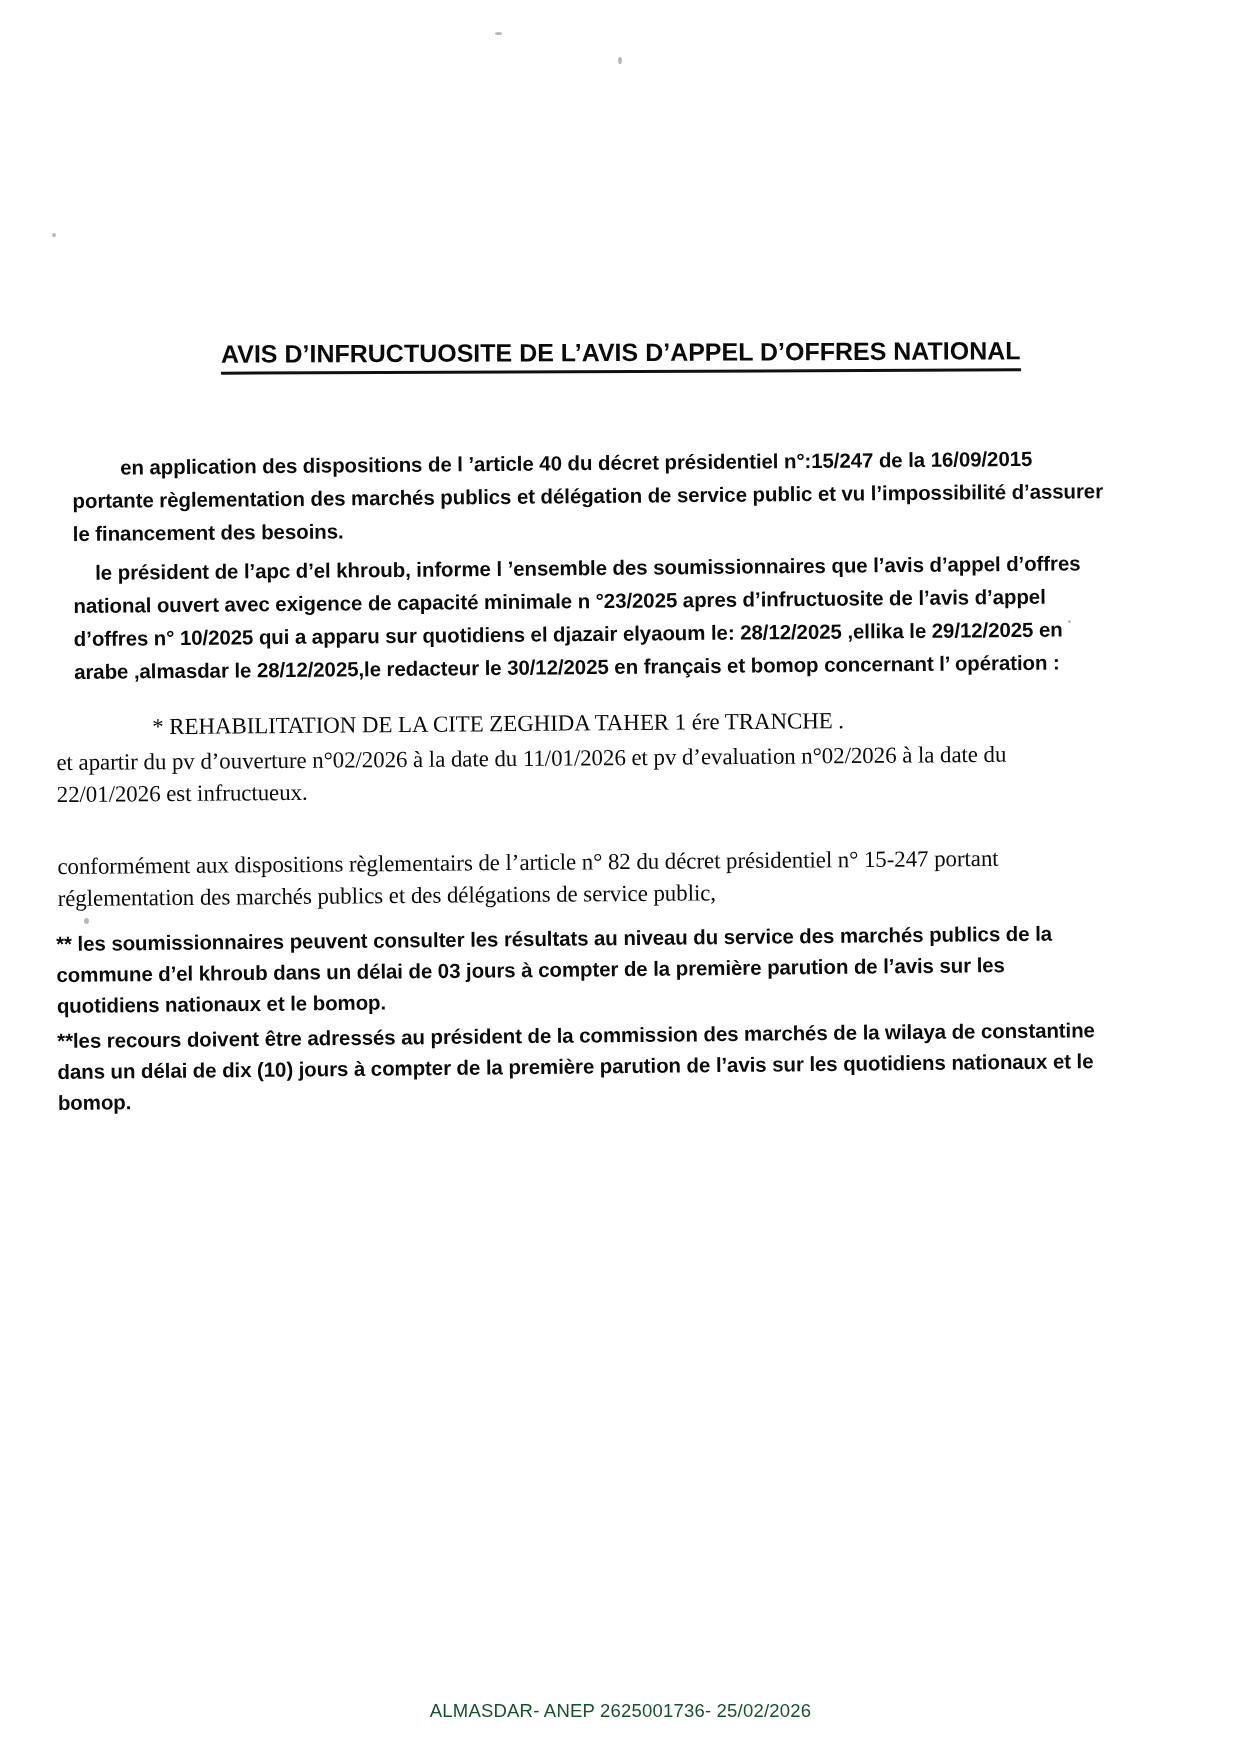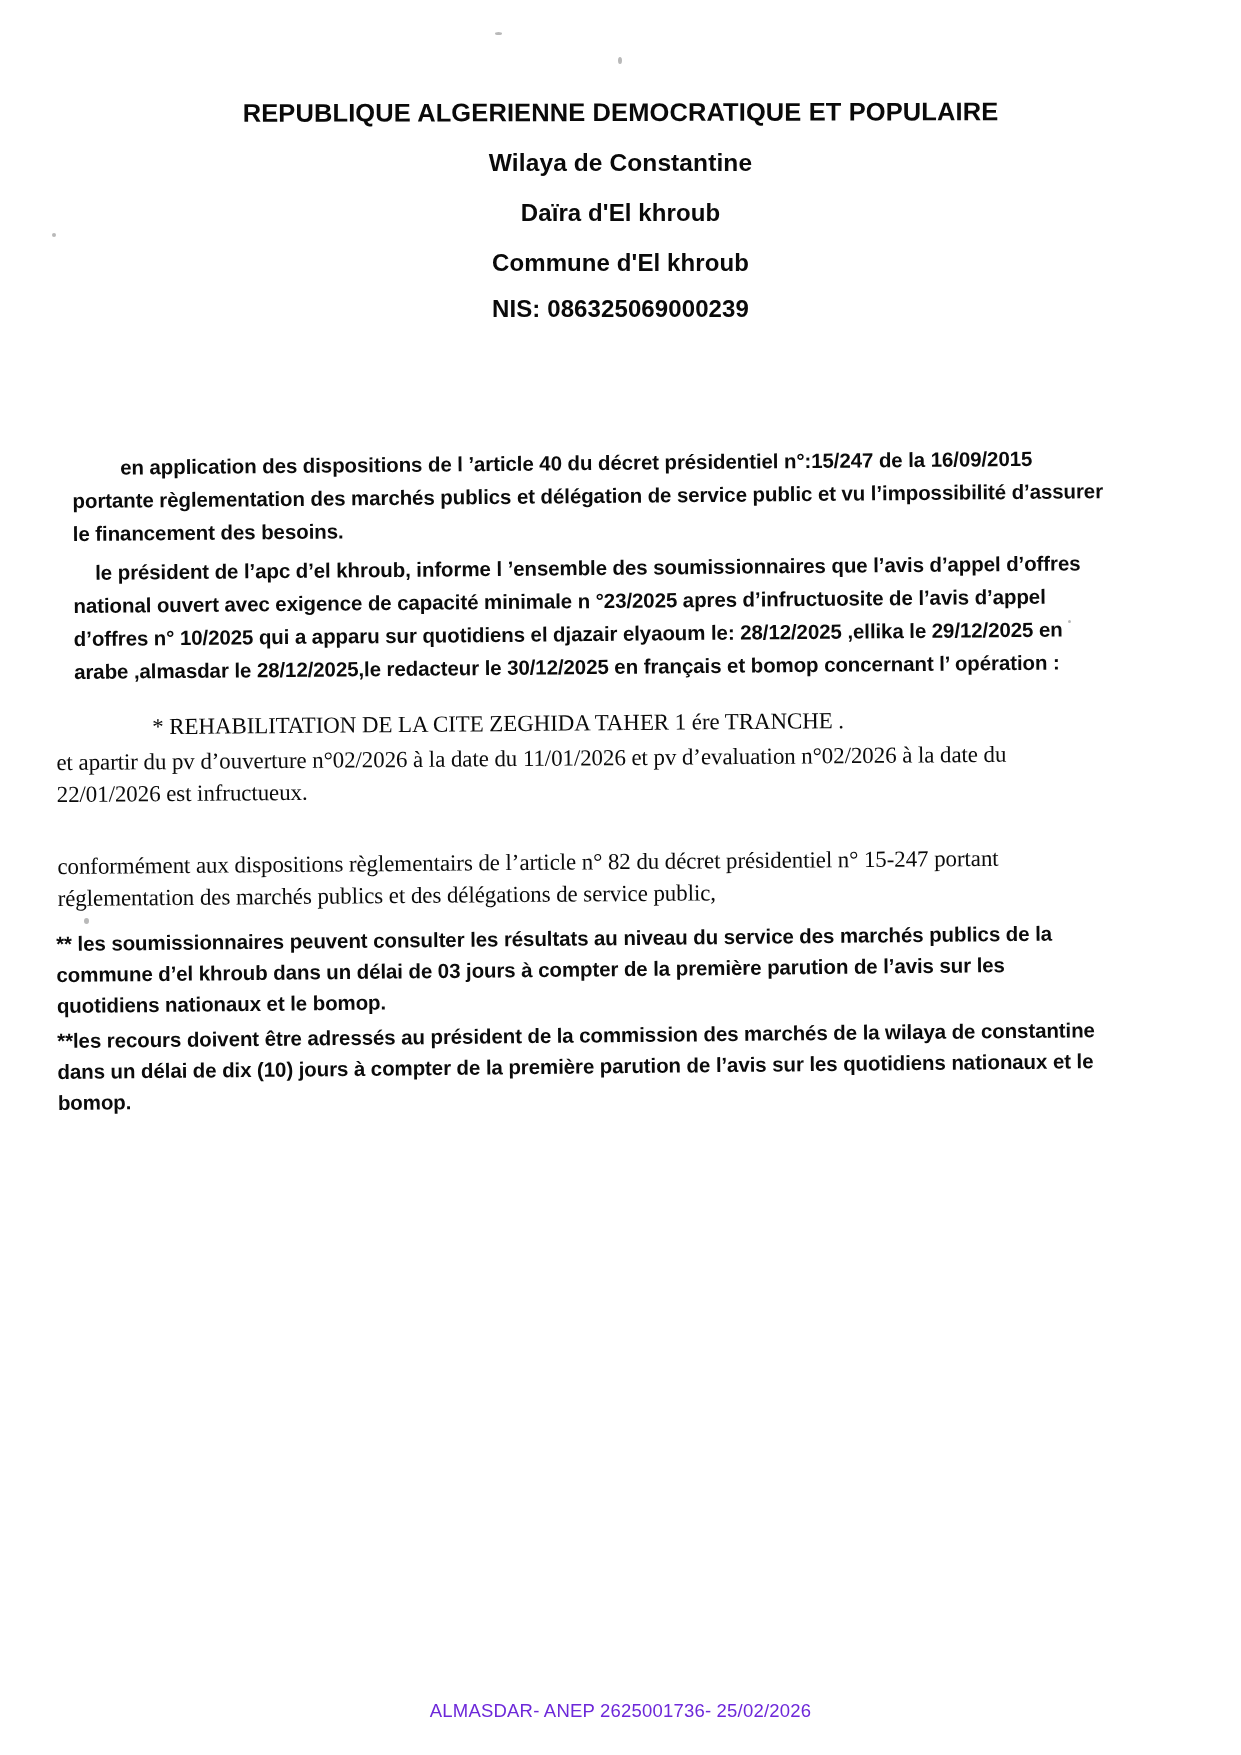--- a/index.html
+++ b/index.html
@@ -137,44 +137,38 @@
   .gap-block { margin-top: 4px !important; }
 
   
   .footer {
     position: absolute;
     left: 0;
     top: 1700px;
     width: 1241px;
     text-align: center;
     font-size: 18.5px;
-    color: #6d28d9;
+    color: #14532d;
     letter-spacing: 0.2px;
   }
 </style>
 </head>
 <body>
 
 <div class="page">
 
   <div class="speck" style="left:495px; top:32px; width:7px; height:3px;"></div>
   <div class="speck" style="left:618px; top:57px; width:4px; height:7px;"></div>
   <div class="speck" style="left:52px; top:233px; width:4px; height:4px;"></div>
   <div class="speck" style="left:1068px; top:620px; width:3px; height:3px;"></div>
   <div class="speck" style="left:84px; top:918px; width:5px; height:6px;"></div>
 
-  <div class="header">
-    <div class="line h-republic">REPUBLIQUE ALGERIENNE DEMOCRATIQUE ET POPULAIRE</div>
-    <div class="line h-wilaya">Wilaya de Constantine</div>
-    <div class="line h-daira">Daïra d'El khroub</div>
-    <div class="line h-commune">Commune d'El khroub</div>
-    <div class="line h-nis">NIS: 086325069000239</div>
-  </div>
 
   <div class="title-block">
+    <div><span class="title-line l1">AVIS D’INFRUCTUOSITE  DE L’AVIS D’APPEL D’OFFRES NATIONAL</span></div>
   </div>
 
   <div class="body-sans">
     <p class="indent-1">en application des dispositions  de l ’article 40 du décret présidentiel n°:15/247 de la 16/09/2015</p>
     <p>portante règlementation  des marchés publics et  délégation de service public et vu l’impossibilité d’assurer</p>
     <p class="para1">le financement des besoins.</p>
     <p class="indent-2">le président de l’apc d’el khroub, informe l ’ensemble des soumissionnaires que   l’avis d’appel d’offres</p>
     <p>national ouvert avec exigence de capacité minimale n °23/2025 apres d’infructuosite  de l’avis d’appel</p>
     <p>d’offres n° 10/2025 qui a apparu sur quotidiens el djazair elyaoum  le: 28/12/2025 ,ellika le 29/12/2025 en</p>
     <p>arabe ,almasdar le 28/12/2025,le redacteur le 30/12/2025 en français et  bomop concernant l’ opération :</p>

